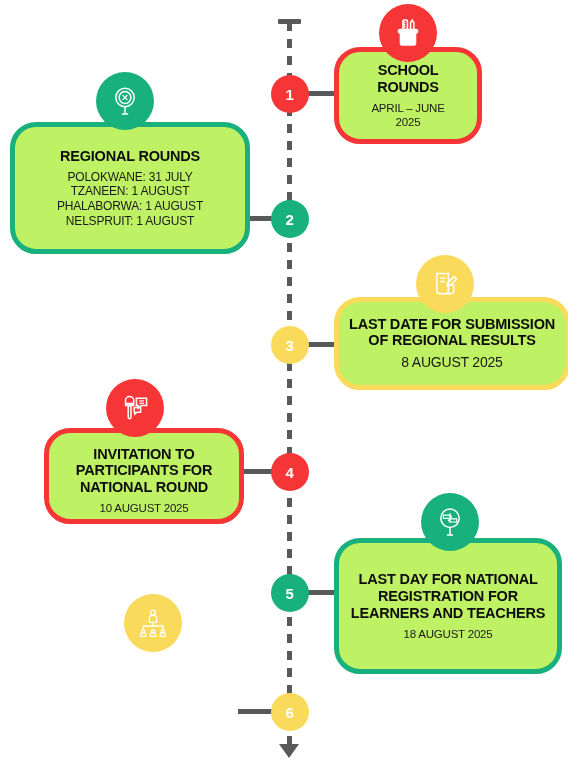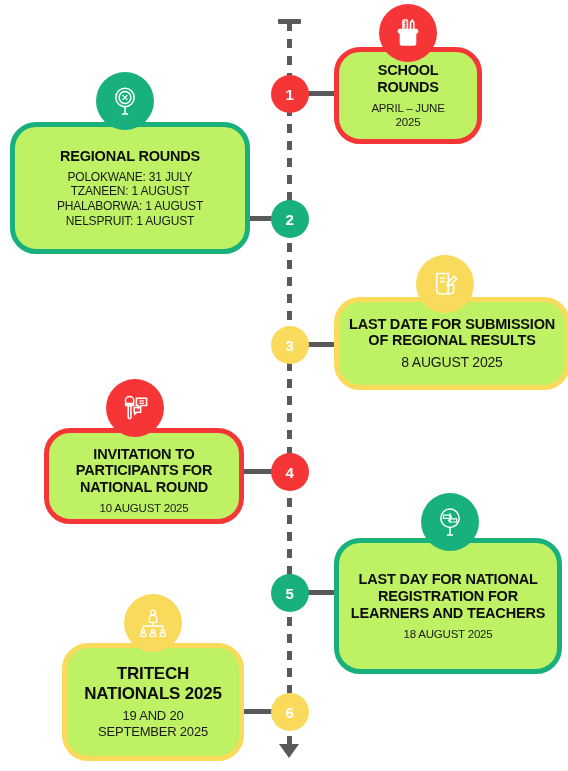--- a/index.html
+++ b/index.html
@@ -235,31 +235,20 @@
       <circle cx="17" cy="13.2" r="9.2"></circle>
       <path d="M17 8.3 v9.4" stroke-width="1.2"></path>
       <path d="M10.4 10.2 h6.6 l1.5 1.6 -1.5 1.6 h-6.6 Z" stroke-width="1.2"></path>
       <path d="M23.6 13.8 h-6.6 l-1.5 1.6 1.5 1.6 h6.6 Z" stroke-width="1.2"></path>
       <path d="M17 22.4 v7.6"></path>
       <path d="M14 30 h6"></path>
     </svg>
   </div>
 
   <div class="connector" style="left:238px; top:709px; width:34px;"></div>
-  <div class="card" style="left:62px; top:643px; width:182px; height:118px; border-color:#fada5a;">
-    <div class="title" style="font-size:17px;">
-      <span class="line">TRITECH</span>
-      <span class="line">NATIONALS</span>
-      <span class="line">2025</span>
-    </div>
-    <div class="sub" style="font-size:13px;">
-      <span class="line">19 AND 20</span>
-      <span class="line">SEPTEMBER 2025</span>
-    </div>
-  </div>
   <div class="badge" style="left:124px; top:594px; background:#fada5a;">
     <svg width="34" height="34" viewBox="0 0 34 34" fill="none" stroke="#ffffff" stroke-width="1.3">
       <circle cx="17" cy="6.6" r="2.4"></circle>
       <path d="M13.4 16.4 v-4.2 a3.6 3.6 0 0 1 3.6 -3.2 a3.6 3.6 0 0 1 3.6 3.2 v4.2 Z"></path>
       <path d="M17 16.4 v3.6"></path>
       <path d="M7.2 23.4 v-3.4 h19.6 v3.4"></path>
       <circle cx="7.2" cy="25.4" r="1.7"></circle>
       <path d="M4.6 30.4 v-2.2 a2.6 2.6 0 0 1 2.6 -2.1 a2.6 2.6 0 0 1 2.6 2.1 v2.2 Z"></path>
       <circle cx="17" cy="25.4" r="1.7"></circle>
       <path d="M14.4 30.4 v-2.2 a2.6 2.6 0 0 1 2.6 -2.1 a2.6 2.6 0 0 1 2.6 2.1 v2.2 Z"></path>

